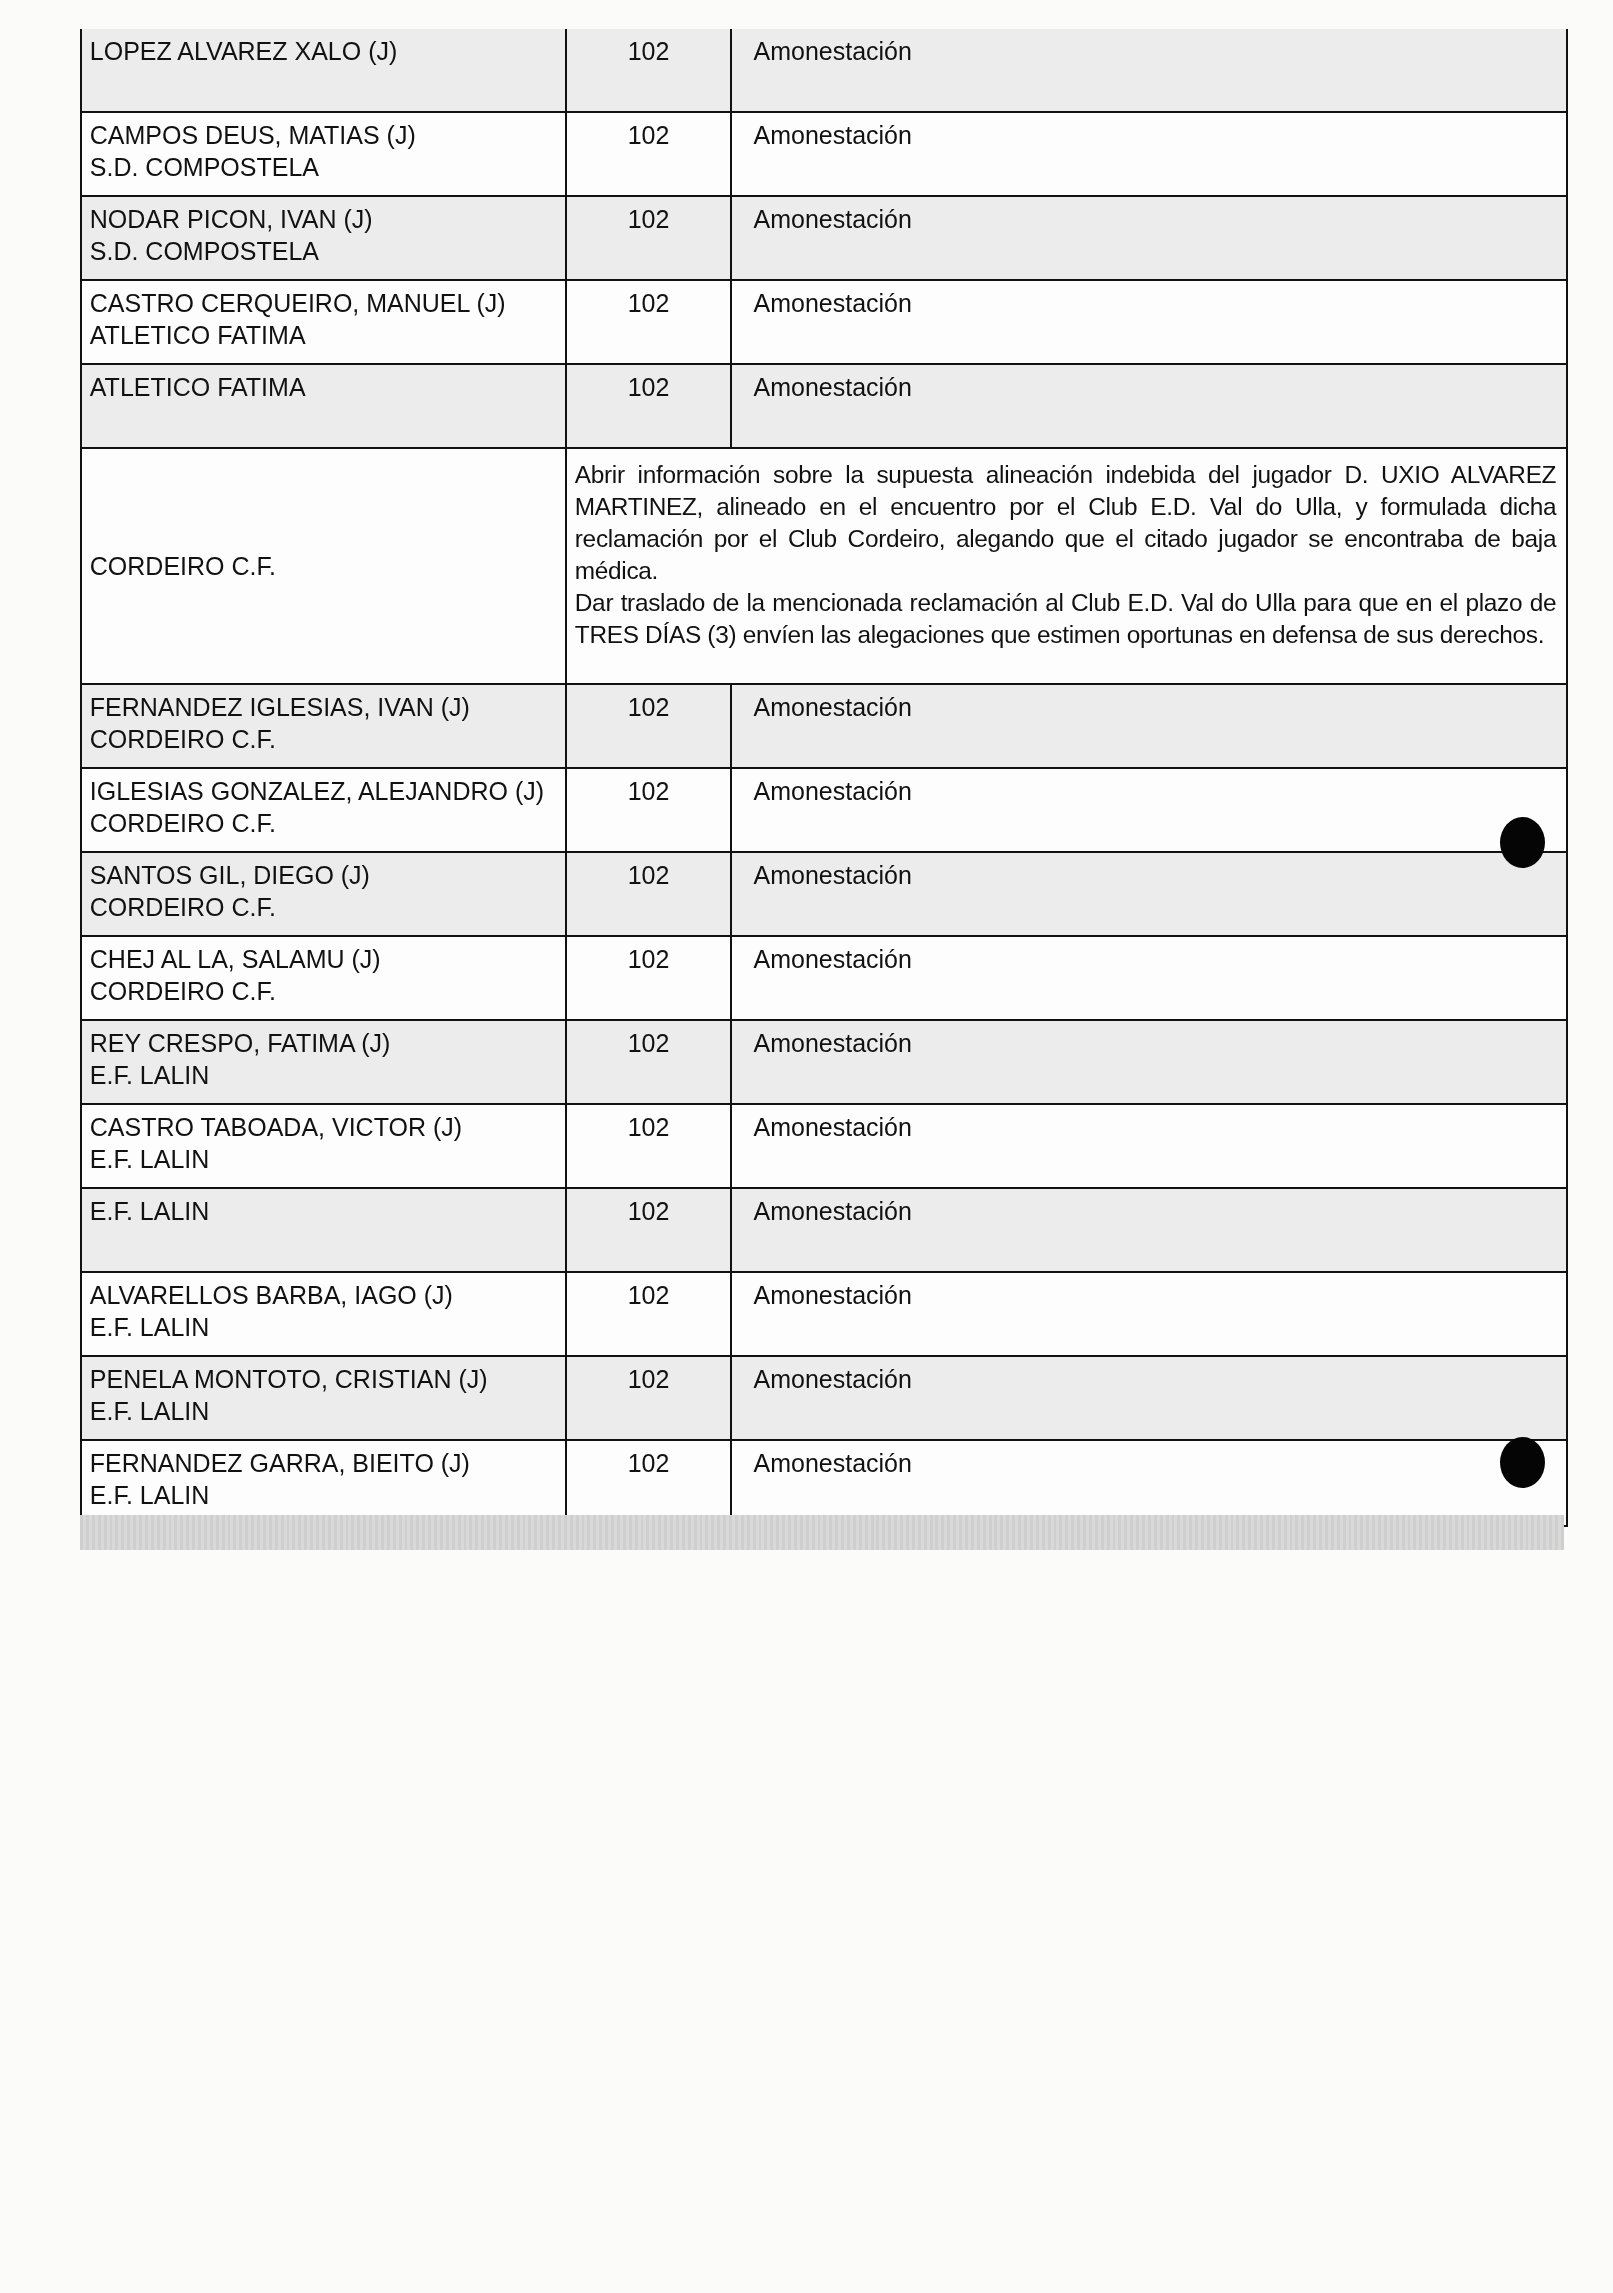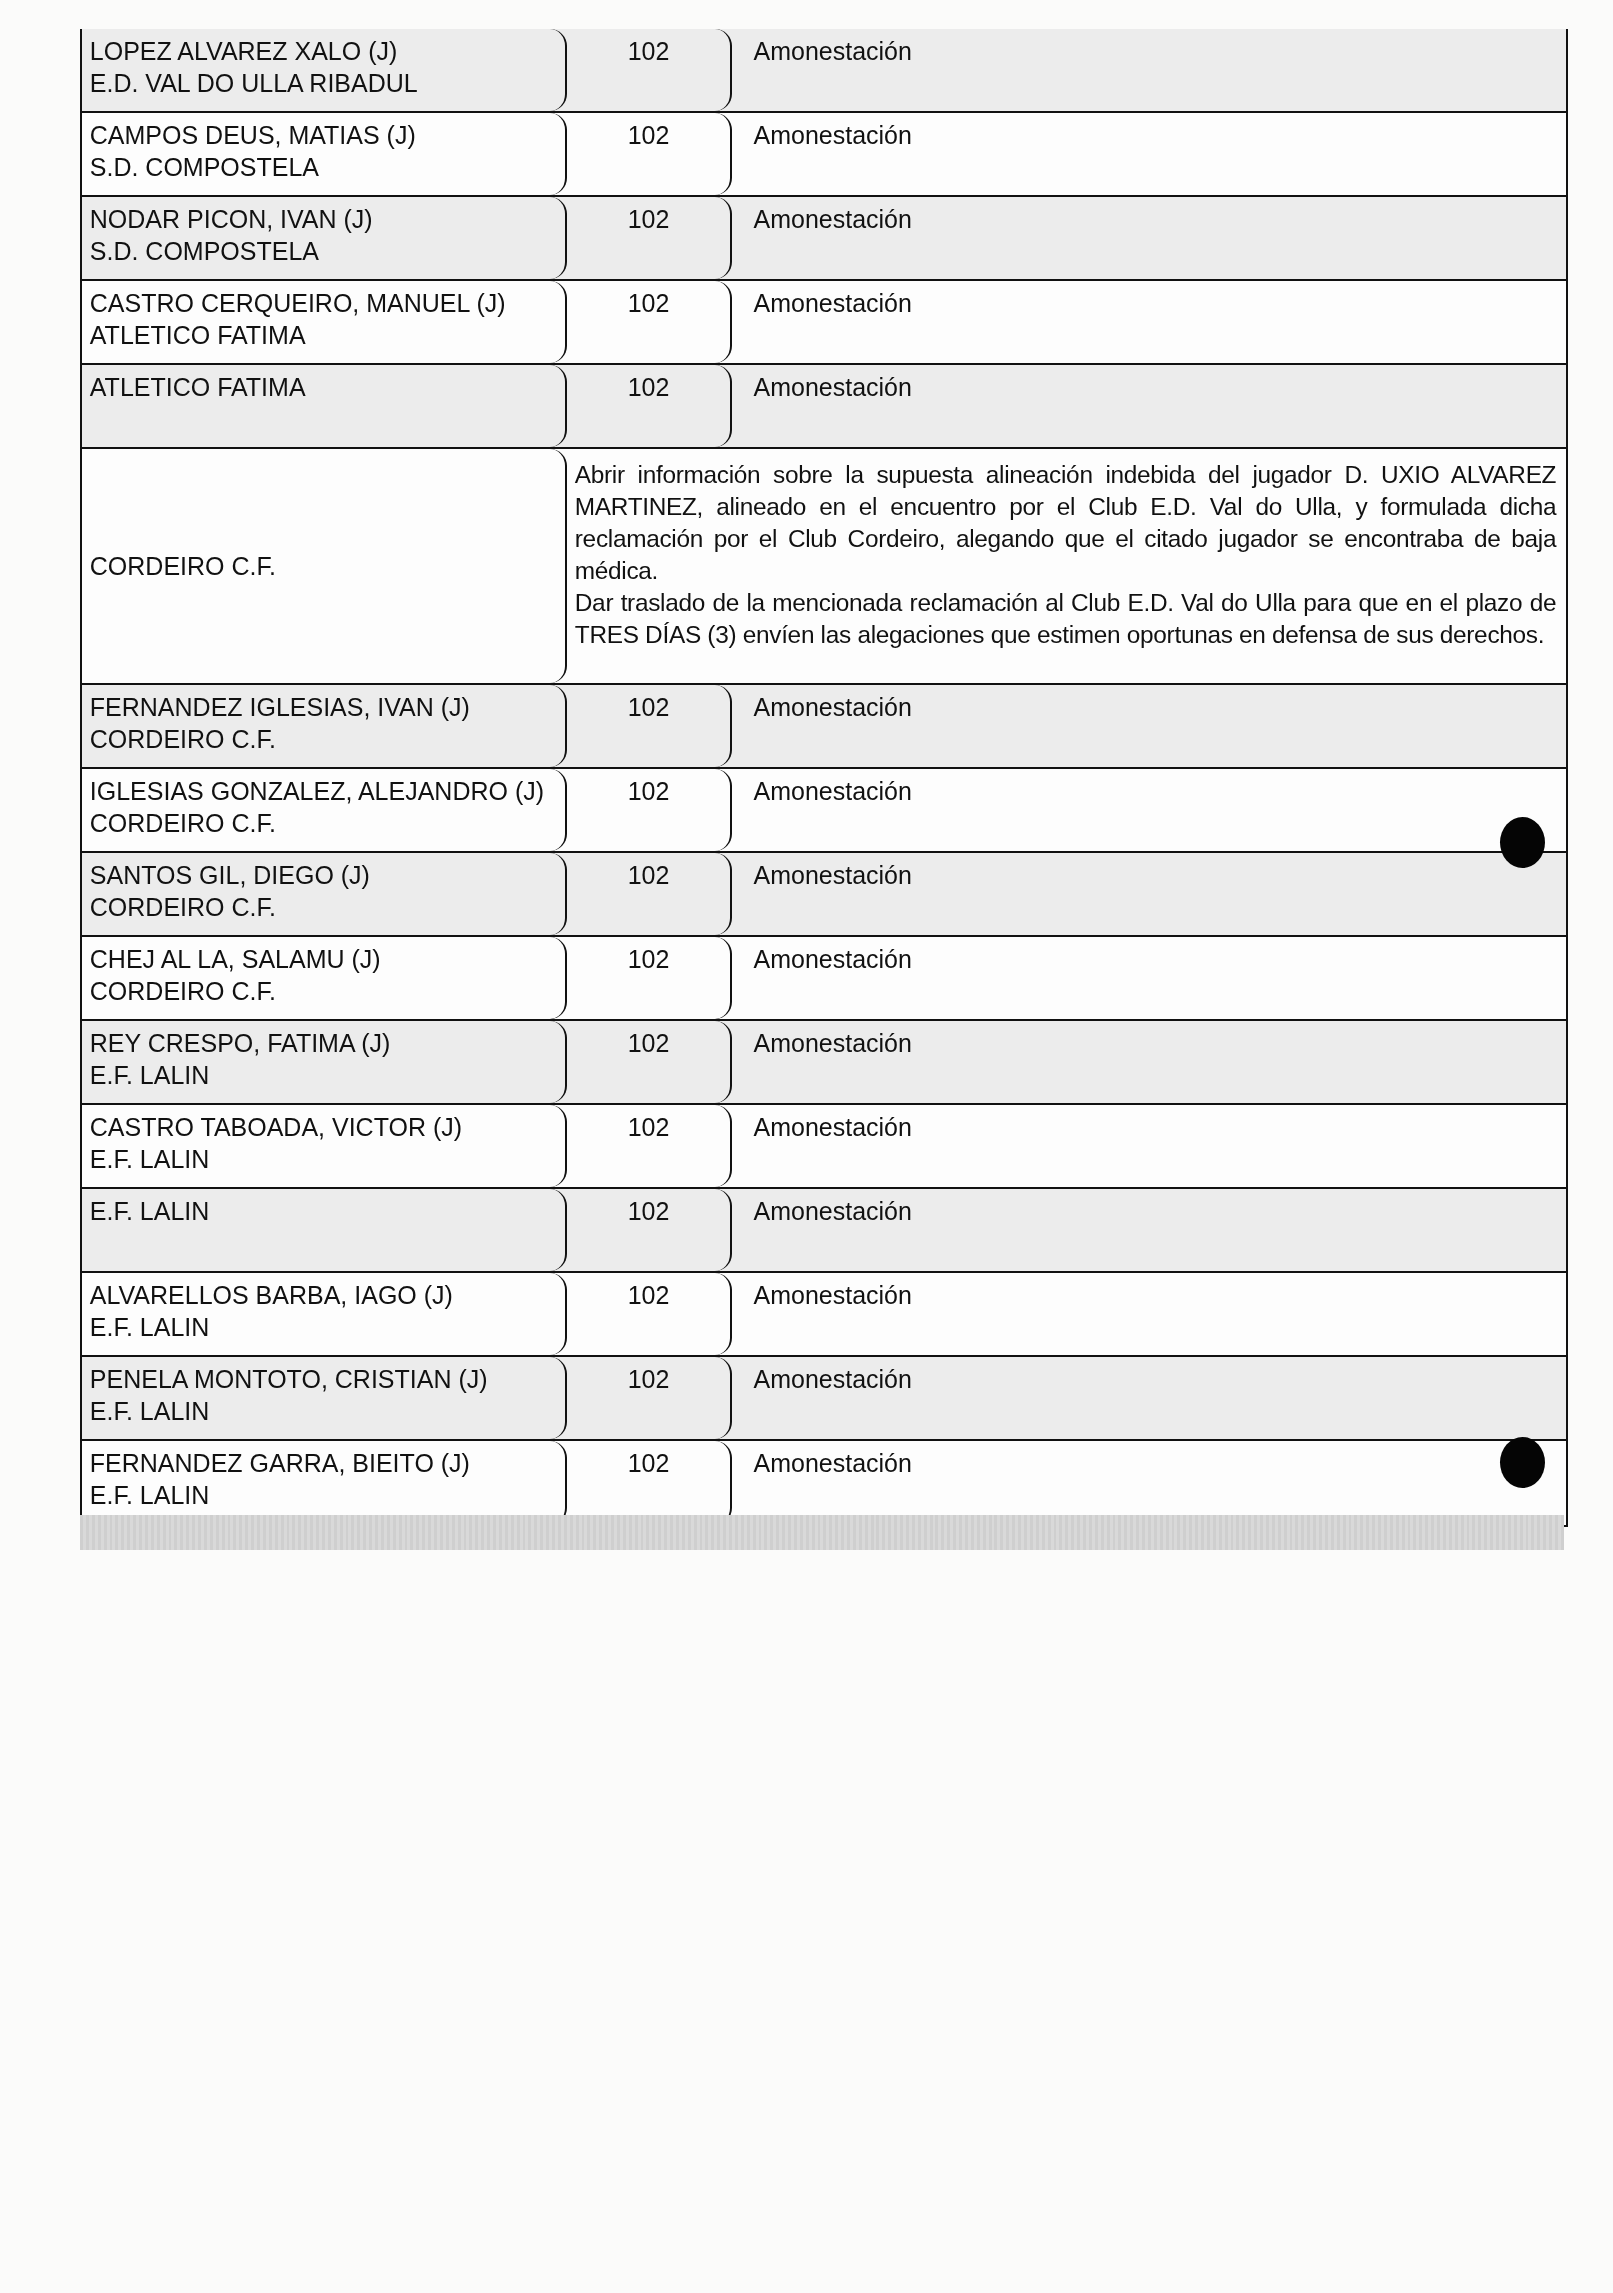--- a/index.html
+++ b/index.html
@@ -10,21 +10,21 @@
   .table {
     position:absolute; left:80px; top:29px; width:1484px;
     border-left:2.9px solid #111; border-right:2.9px solid #111; border-bottom:2.9px solid #111;
   }
   .row {
     display:flex; border-bottom:2.9px solid #111; box-sizing:border-box;
   }
   .row:last-child { border-bottom:none;justify-content:space-between; }
   .row.shaded { background:#ececec; }
   .row.plain { background:#fdfdfd; }
-  .cell { box-sizing:border-box; font-size:25px; line-height:32px;border-radius:17px; }
+  .cell { box-sizing:border-box; font-size:25px; line-height:32px; }
   .c-name { width:485px; padding:5.9px 0 0 7.8px; border-right:2.9px solid #111; }
   .c-code { width:165px; text-align:center; padding-top:5.9px; border-right:2.9px solid #111; }
   .c-res { flex:1; padding:5.9px 0 0 21.5px; }
   .row.std { height:84px; }
   .row.long { height:236px; }
   .row.long .c-name { display:flex; align-items:center; padding-top:0; }
   .row.long .c-res { padding:9.8px 9.8px 0 7.8px; font-size:24.4px; line-height:32px; text-align:justify; letter-spacing:-0.3px; }
   .punch { position:absolute; width:45px; height:51px; border-radius:50%; background:#050505; }
   .bottom-band {
     position:absolute; left:80px; top:1515px; width:1484px; height:35px;
@@ -32,21 +32,20 @@
   }
 </style>
 </head>
 <body>
 
 <div class="table">
 
   <div class="row std shaded">
     <div class="cell c-name">
       <div>LOPEZ ALVAREZ XALO (J)</div>
-      <div>E.D. VAL DO ULLA RIBADUL</div>
     </div>
     <div class="cell c-code">102</div>
     <div class="cell c-res">Amonestación</div>
   </div>
   <div class="row std plain">
     <div class="cell c-name">
       <div>CAMPOS DEUS, MATIAS (J)</div>
       <div>S.D. COMPOSTELA</div>
     </div>
     <div class="cell c-code">102</div>

